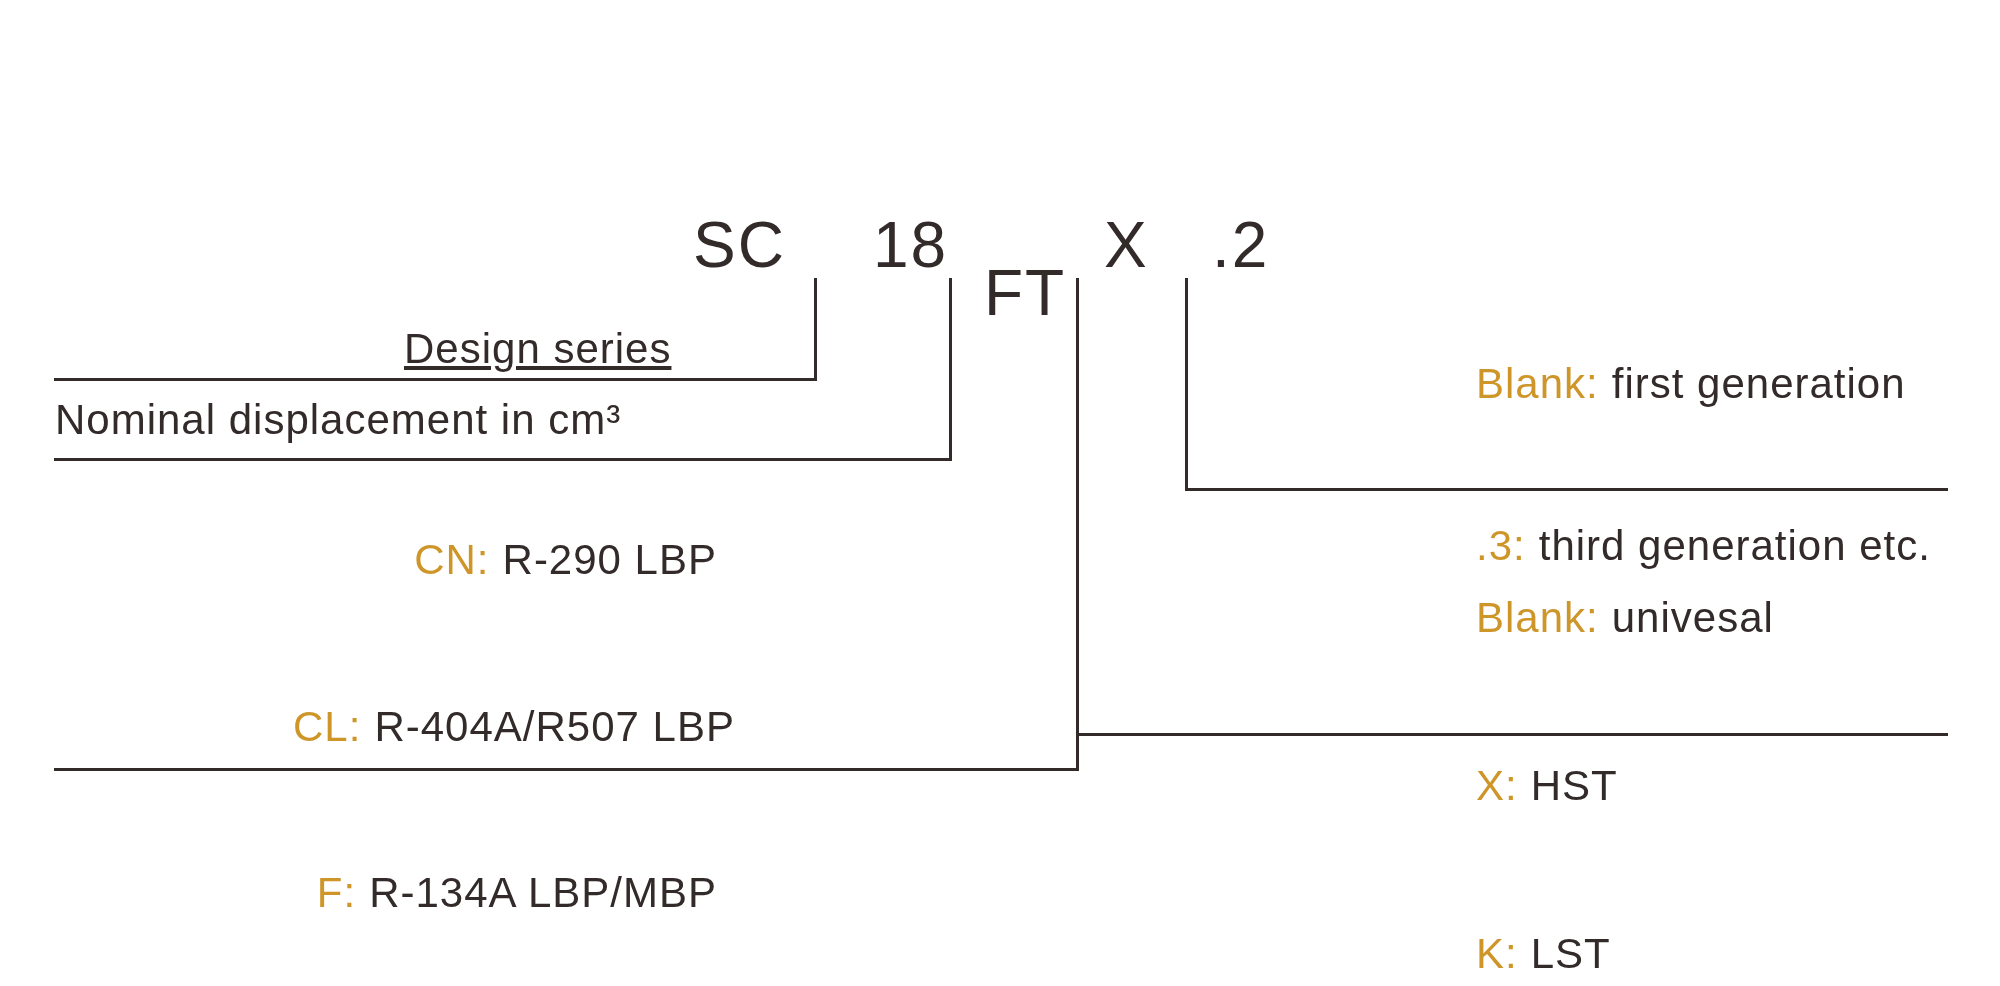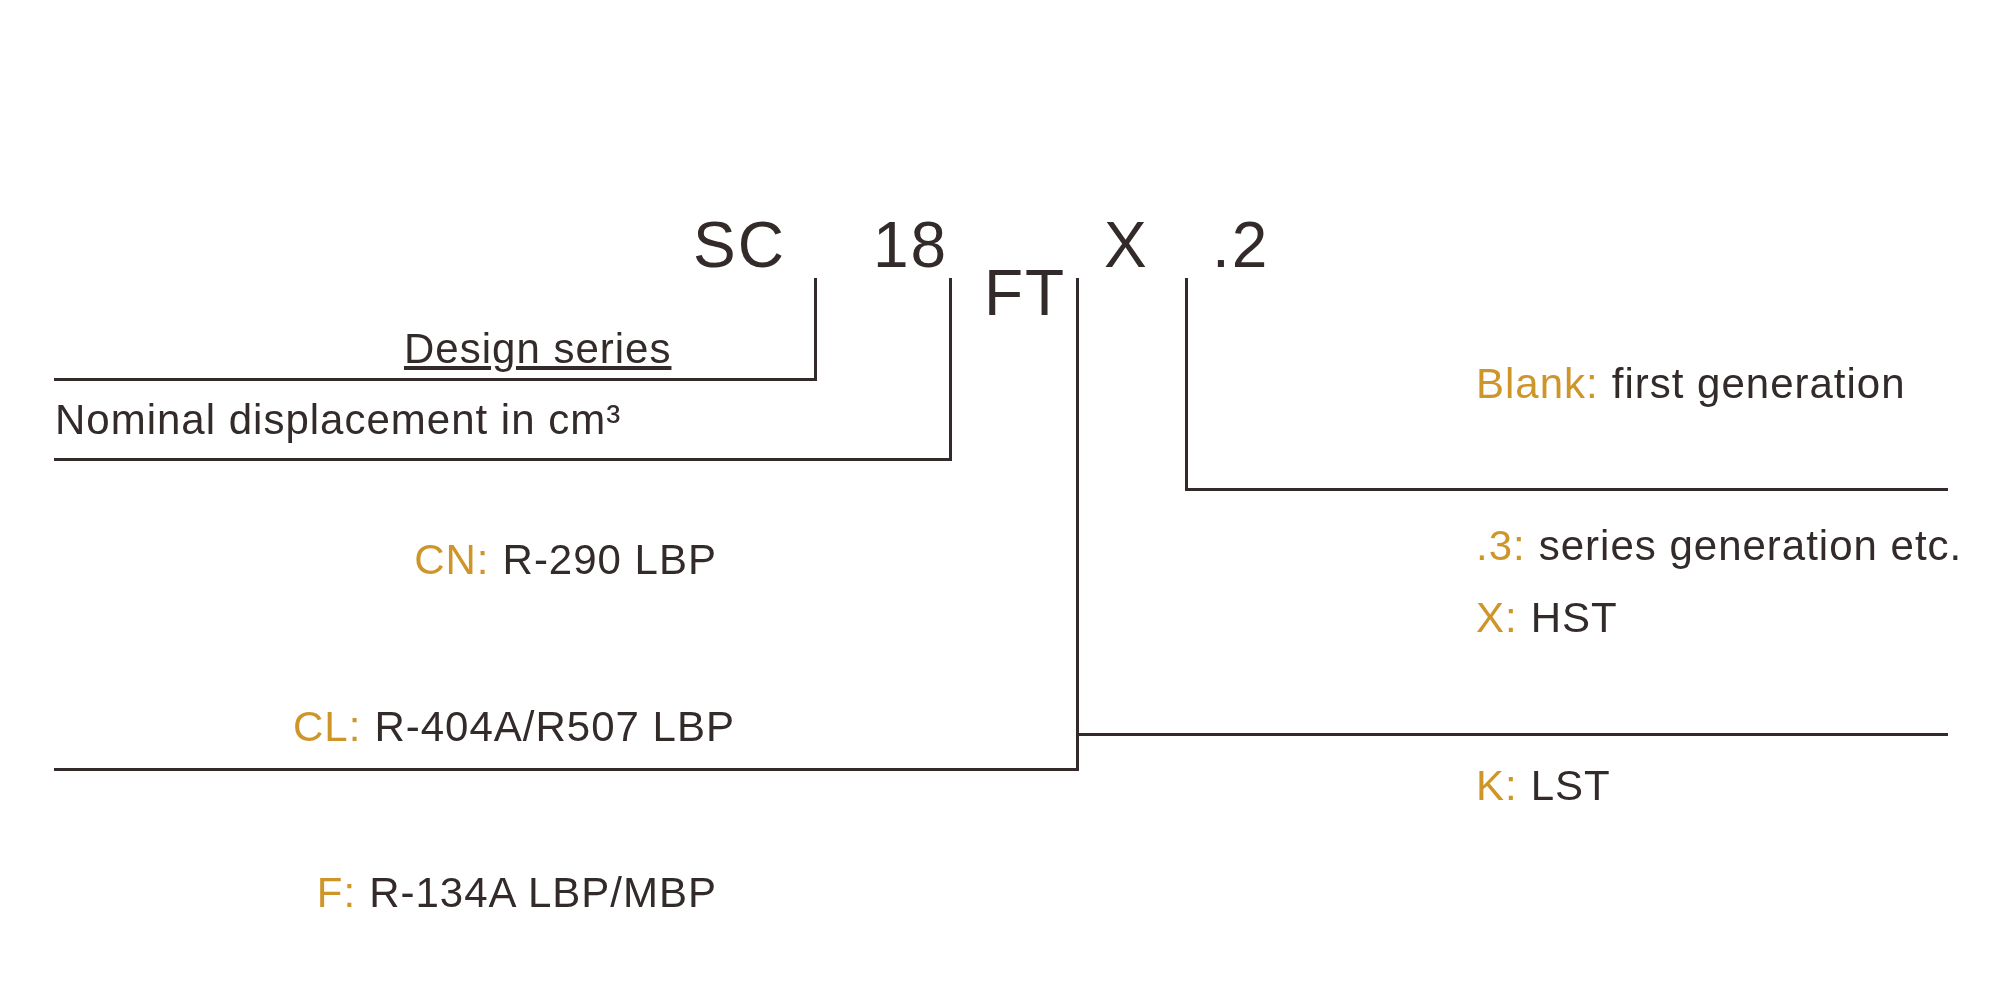--- a/index.html
+++ b/index.html
@@ -139,25 +139,28 @@
       
     </div>
 
   </div>
 
   <div class="legend legend-generation">
     <div class="legend-item">
       <span class="code-prefix">Blank:</span><span class="legend-desc">first generation</span>
     </div>
     <div class="legend-item">
-      <span class="code-prefix">.3:</span><span class="legend-desc">series generation etc.</span>
+      <span class="code-prefix">.3:</span><span class="legend-desc">third generation etc.</span>
     </div>
   </div>
 
   <div class="legend legend-variant">
+    <div class="legend-item">
+      <span class="code-prefix">Blank:</span><span class="legend-desc">univesal</span>
+    </div>
     <div class="legend-item">
       <span class="code-prefix">X:</span><span class="legend-desc">HST</span>
     </div>
     <div class="legend-item">
       <span class="code-prefix">K:</span><span class="legend-desc">LST</span>
     </div>
   </div>
 
 </div>
 

